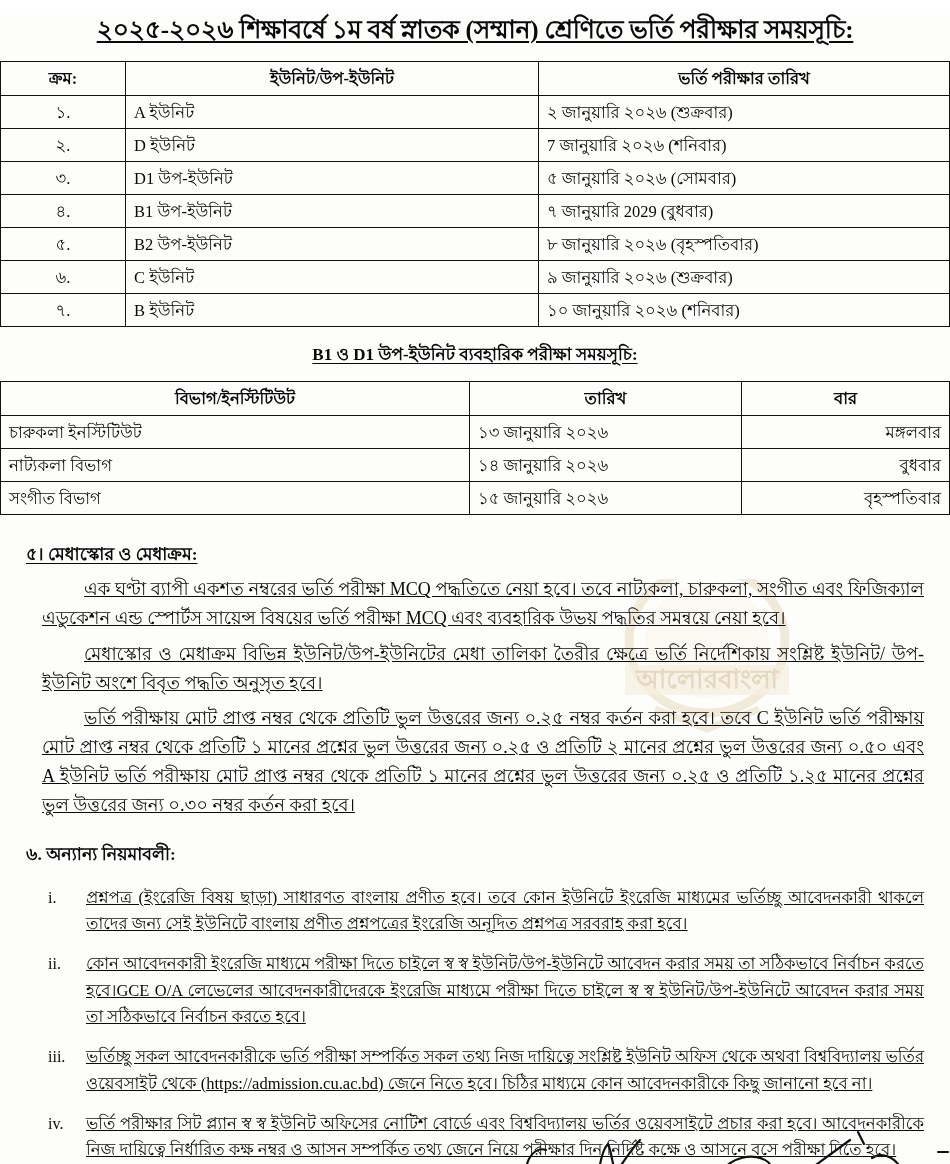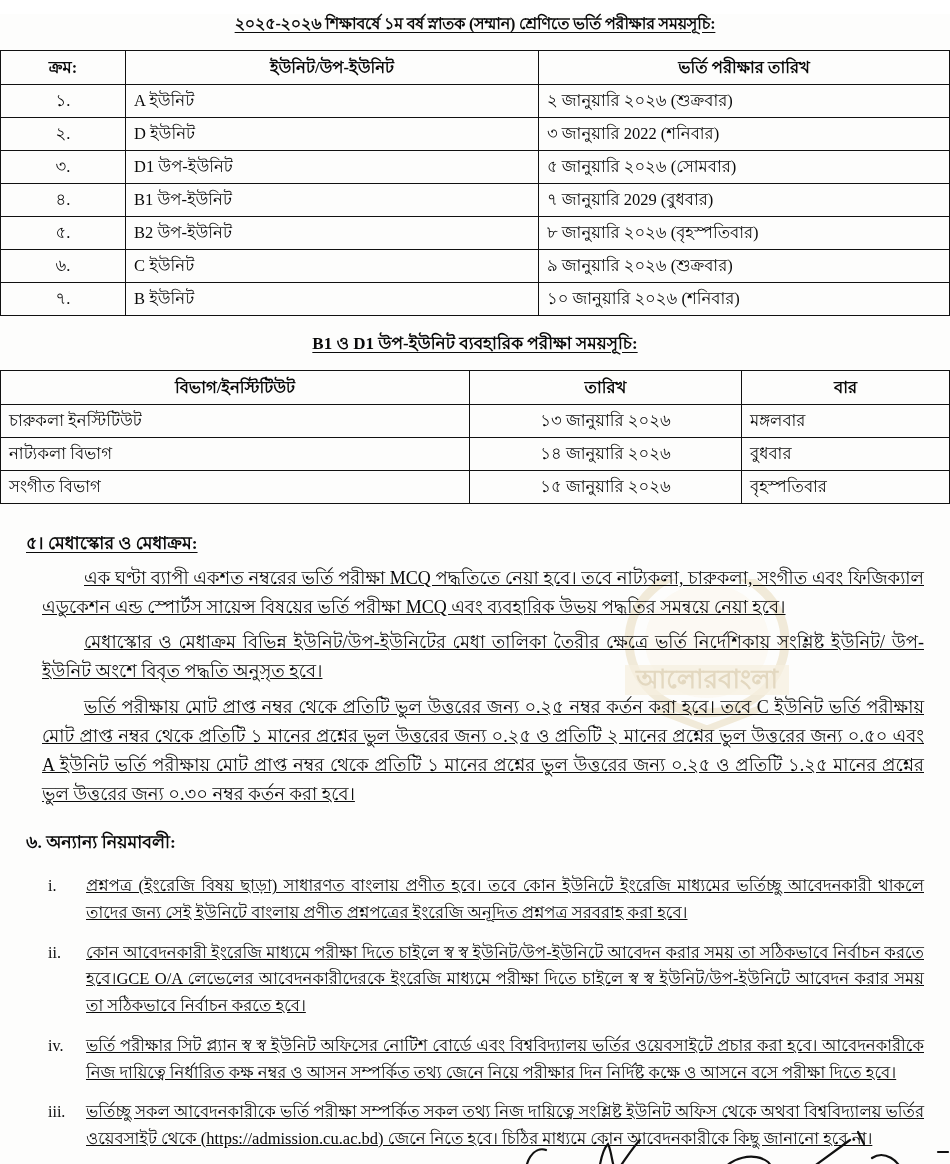--- a/index.html
+++ b/index.html
@@ -35,21 +35,21 @@
     height: 160px;
     opacity: 0.30;
     pointer-events: none;
     z-index: 0;
   }
 
   
   .doc-title {
     text-align: center;
     font-weight: bold;
-    font-size: 16px;
+    font-size: 25px;
     letter-spacing: -0.2px;
     text-decoration: underline;
     text-underline-offset: 3px;
     margin: 14px 0 16px 0;
     line-height: 1.25;
   }
   .table-title {
     text-align: center;
     font-weight: bold;
     font-size: 17px;
@@ -82,22 +82,22 @@
   }
   table.grid td { height: 26px; }
 
   
   .t1-c1 { width: 108px; text-align: center; }
   .t1-c2 { width: 396px; text-align: left; padding-left: 12px; }
   .t1-c3 { width: 394px; text-align: left; padding-left: 14px; }
 
   
   .t2-c1 { width: 452px; text-align: left; }
-  .t2-c2 { width: 255px; text-align: center; }
-  .t2-c3 { width: 191px; text-align: left; }
+  .t2-c2 { width: 255px; }
+  .t2-c3 { width: 191px; text-align: right; }
 
   
   .section {
     position: relative;
     z-index: 2;
     margin: 0 26px;
     text-decoration: underline;
   }
   .sec-head {
     font-weight: bold;
@@ -183,21 +183,21 @@
     </thead>
     <tbody>
       <tr>
         <td class="t1-c1">১.</td>
         <td class="t1-c2">A ইউনিট</td>
         <td class="t1-c3">২ জানুয়ারি ২০২৬ (শুক্রবার)</td>
       </tr>
       <tr>
         <td class="t1-c1">২.</td>
         <td class="t1-c2">D ইউনিট</td>
-        <td class="t1-c3">৩ জানুয়ারি 2022 (শনিবার)</td>
+        <td class="t1-c3">7 জানুয়ারি ২০২৬ (শনিবার)</td>
       </tr>
       <tr>
         <td class="t1-c1">৩.</td>
         <td class="t1-c2">D1 উপ-ইউনিট</td>
         <td class="t1-c3">৫ জানুয়ারি ২০২৬ (সোমবার)</td>
       </tr>
       <tr>
         <td class="t1-c1">৪.</td>
         <td class="t1-c2">B1 উপ-ইউনিট</td>
         <td class="t1-c3">৭ জানুয়ারি 2029 (বুধবার)</td>
@@ -262,26 +262,26 @@
     <ol class="roman-list">
       <li>
         <span class="marker">i.</span>
         <span>প্রশ্নপত্র (ইংরেজি বিষয় ছাড়া) সাধারণত বাংলায় প্রণীত হবে। তবে কোন ইউনিটে ইংরেজি মাধ্যমের ভর্তিচ্ছু আবেদনকারী থাকলে তাদের জন্য সেই ইউনিটে বাংলায় প্রণীত প্রশ্নপত্রের ইংরেজি অনূদিত প্রশ্নপত্র সরবরাহ করা হবে।</span>
       </li>
       <li>
         <span class="marker">ii.</span>
         <span>কোন আবেদনকারী ইংরেজি মাধ্যমে পরীক্ষা দিতে চাইলে স্ব স্ব ইউনিট/উপ-ইউনিটে আবেদন করার সময় তা সঠিকভাবে নির্বাচন করতে হবে।GCE O/A লেভেলের আবেদনকারীদেরকে ইংরেজি মাধ্যমে পরীক্ষা দিতে চাইলে স্ব স্ব ইউনিট/উপ-ইউনিটে আবেদন করার সময় তা সঠিকভাবে নির্বাচন করতে হবে।</span>
       </li>
       <li>
+        <span class="marker">iii.</span>
+        <span>ভর্তিচ্ছু সকল আবেদনকারীকে ভর্তি পরীক্ষা সম্পর্কিত সকল তথ্য নিজ দায়িত্বে সংশ্লিষ্ট ইউনিট অফিস থেকে অথবা বিশ্ববিদ্যালয় ভর্তির ওয়েবসাইট থেকে (https://admission.cu.ac.bd) জেনে নিতে হবে। চিঠির মাধ্যমে কোন আবেদনকারীকে কিছু জানানো হবে না।</span>
+      </li>
+      <li>
         <span class="marker">iv.</span>
         <span>ভর্তি পরীক্ষার সিট প্ল্যান স্ব স্ব ইউনিট অফিসের নোটিশ বোর্ডে এবং বিশ্ববিদ্যালয় ভর্তির ওয়েবসাইটে প্রচার করা হবে। আবেদনকারীকে নিজ দায়িত্বে নির্ধারিত কক্ষ নম্বর ও আসন সম্পর্কিত তথ্য জেনে নিয়ে পরীক্ষার দিন নির্দিষ্ট কক্ষে ও আসনে বসে পরীক্ষা দিতে হবে।</span>
-      </li>
-      <li>
-        <span class="marker">iii.</span>
-        <span>ভর্তিচ্ছু সকল আবেদনকারীকে ভর্তি পরীক্ষা সম্পর্কিত সকল তথ্য নিজ দায়িত্বে সংশ্লিষ্ট ইউনিট অফিস থেকে অথবা বিশ্ববিদ্যালয় ভর্তির ওয়েবসাইট থেকে (https://admission.cu.ac.bd) জেনে নিতে হবে। চিঠির মাধ্যমে কোন আবেদনকারীকে কিছু জানানো হবে না।</span>
       </li>
     </ol>
   </div>
 
   <svg class="signature" viewBox="0 0 430 60">
     <g fill="none" stroke="#111" stroke-width="2.2" stroke-linecap="round">
       <path d="M8 58 C2 40, 14 24, 26 28"></path>
       <path d="M78 56 C80 38, 84 26, 88 22 C92 30, 92 44, 96 50 C104 40, 112 26, 120 18"></path>
       <path d="M200 54 C208 34, 236 30, 248 40 C258 50, 244 58, 232 56"></path>
       <path d="M278 56 L330 18"></path>

